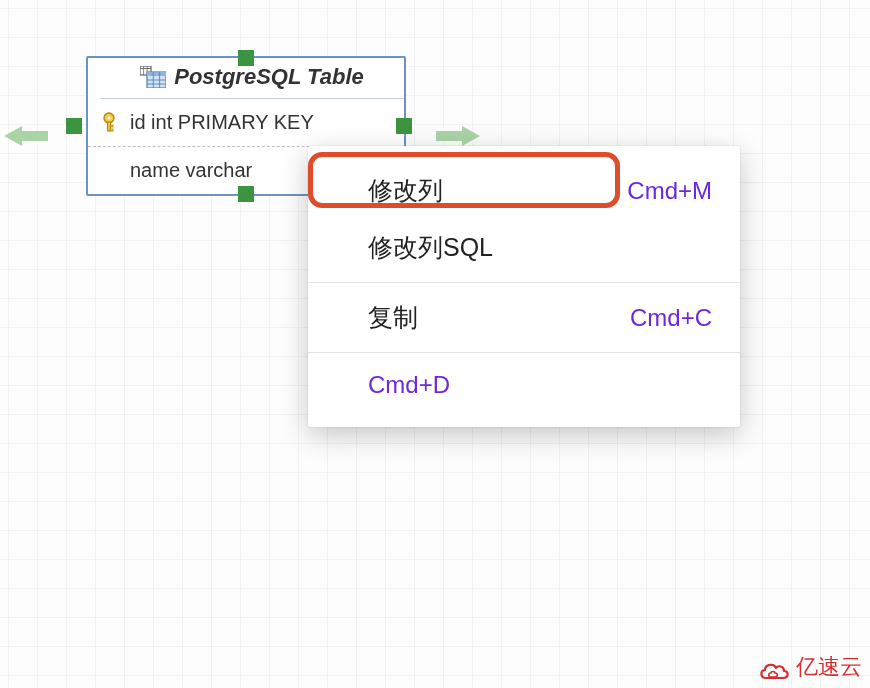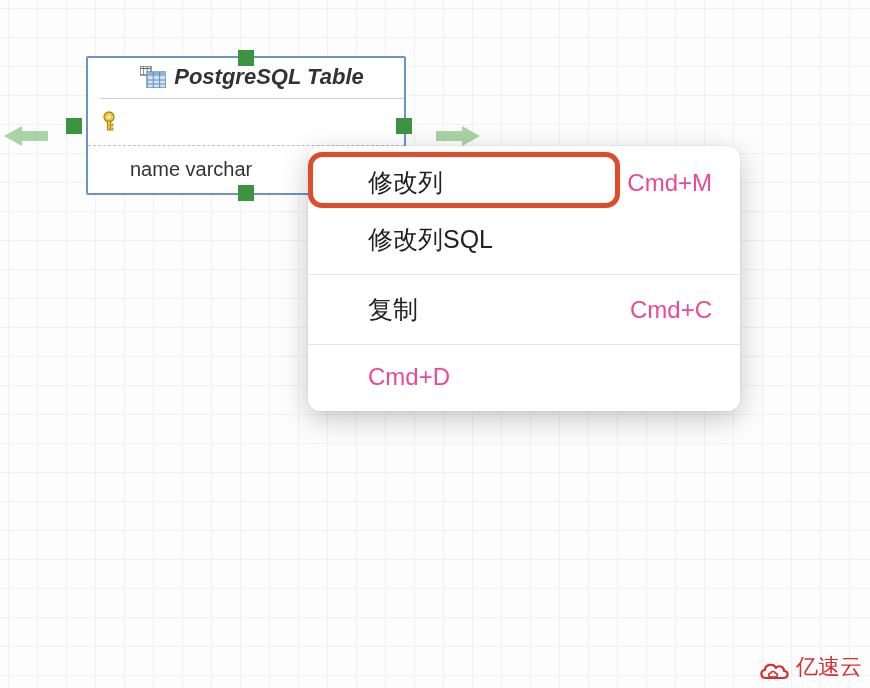--- a/index.html
+++ b/index.html
@@ -84,34 +84,34 @@
   .arrow-left  { left: 4px;  top: 124px; }
   .arrow-right { left: 436px; top: 124px; }
 
   
   .context-menu {
     position: absolute;
     left: 308px;
     top: 146px;
     width: 432px;
     background: #fff;
-    border-radius: 12px;
+    border-radius: 2px;
     box-shadow: 0 8px 28px rgba(0,0,0,0.22), 0 0 0 1px rgba(0,0,0,0.04);
-    padding: 8px 0;
+    padding: 16px 0;
   }
   .menu-item {
     display: flex;
     justify-content: space-between;
     align-items: center;
     padding: 12px 28px 12px 60px;
     font-size: 25px;
     color: #222;
     cursor: default;
   }
-  .menu-item .shortcut { color: #ec4899; font-size: 24px; }
+  .menu-item .shortcut { color: #6d28d9; font-size: 24px; }
   .menu-sep {
     height: 1px;
     background: #e4e4e4;
     margin: 6px 0;
   }
   .highlight-box {
     position: absolute;
     left: 0px;
     top: 6px;
     width: 312px;
@@ -171,20 +171,21 @@
   <div class="entity-row dashed">
     <span class="key-icon">
       <svg viewBox="0 0 18 22" width="18" height="22">
         <circle cx="7" cy="6" r="5" fill="#f5c94a" stroke="#b08500" stroke-width="1.3"></circle>
         <circle cx="7" cy="6" r="1.6" fill="#fff"></circle>
         <rect x="5.5" y="10" width="3" height="9" fill="#f5c94a" stroke="#b08500" stroke-width="1"></rect>
         <rect x="8" y="13" width="3" height="2" fill="#f5c94a" stroke="#b08500" stroke-width="0.8"></rect>
         <rect x="8" y="17" width="3" height="2" fill="#f5c94a" stroke="#b08500" stroke-width="0.8"></rect>
       </svg>
     </span>
+    <span class="row-text">id int PRIMARY KEY</span>
   </div>
 
   <div class="entity-row">
     <span style="width:18px"></span>
     <span class="row-text">name varchar</span>
   </div>
 </div>
 
 <div class="arrow arrow-right">
   <svg viewBox="0 0 44 24" width="44" height="24">

